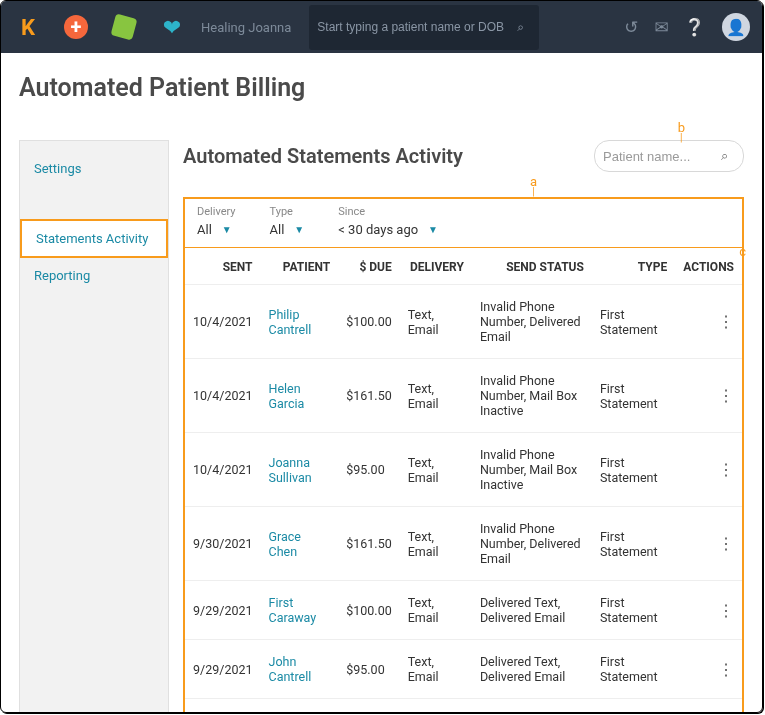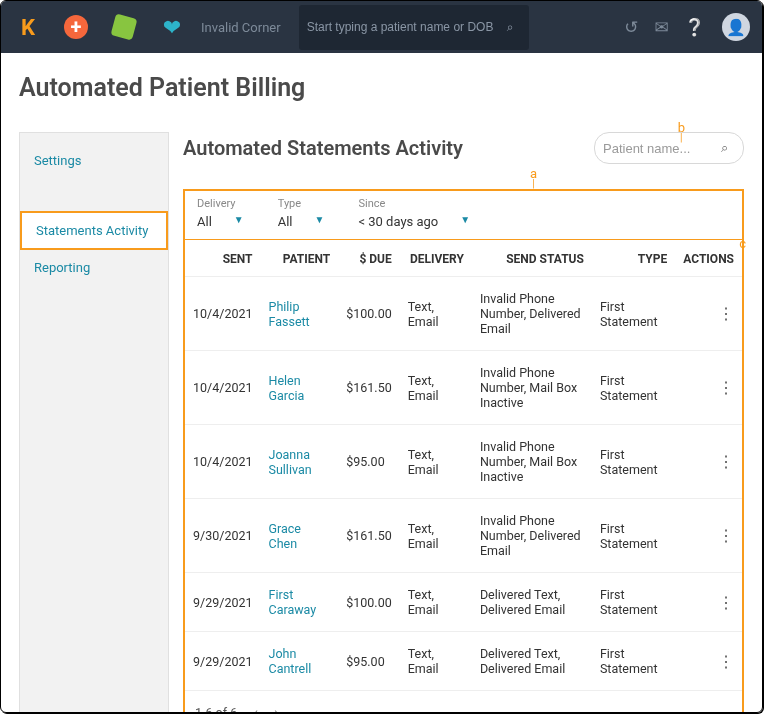--- a/index.html
+++ b/index.html
@@ -12,40 +12,40 @@
   .heart { color:#2db3c9; font-size:22px; }
   .brand { color:#7d8a99; font-size:13px; margin-left:-4px;}
   .topsearch { background:#1e2733; border-radius:3px; height:45px; display:flex; align-items:center; padding:0 8px; flex:0 0 230px; }
   .topsearch input { background:transparent; border:none; color:#cfd6e0; font-size:12px; width:200px; outline:none;}
   .topsearch input::placeholder{color:#8a96a5;}
   .topsearch .sicon { color:#8a96a5; font-size:12px;}
   .topright { margin-left:auto; display:flex; align-items:center; gap:16px; color:#7d8a99;}
   .topright .icon { font-size:17px; cursor:pointer;}
   .avatar { width:28px;height:28px;border-radius:50%;background:#cfd6e0;display:flex;align-items:center;justify-content:center;color:#667080;font-size:16px;}
   .page { padding: 20px 18px 0 18px; }
-  .page-title { font-size:25px; font-weight:600; color:#4a4a4a; margin-bottom:30px;}
+  .page-title { font-size:25px; font-weight:600; color:#4a4a4a; margin-bottom:38px;}
   .layout { display:flex; gap:0; }
   .sidebar { width:150px; background:#f2f2f2; border:1px solid #e0e0e0; padding:10px 0; font-size:13px;}
   .sidebar .item { padding:10px 14px; color:#1b8aa5; cursor:pointer;}
   .sidebar .item.active { border:2px solid #f89b1c; background:#fff;margin-top:33px;}
   .main { flex:1; padding:0 0 0 14px;}
   .sec-head { display:flex; align-items:center; justify-content:space-between; margin-bottom:4px;}
   .sec-title { font-size:20px; font-weight:600; color:#4a4a4a;}
   .psearch { border:1px solid #d8d8d8; border-radius:15px; height:32px; display:flex; align-items:center; padding:0 8px; width:150px;}
   .psearch input { border:none; outline:none; font-size:13px; width:118px;}
   .psearch input::placeholder{color:#9a9a9a;}
   .psearch .sicon{color:#666;font-size:13px;}
   .callout { color:#f89b1c; font-size:13px; text-align:center;}
   .callout.b { position:absolute; right:80px; top:120px;}
   .callout.a { margin-top:-2px; margin-left:140px;}
   .callout .tick{display:block;font-size:10px;line-height:6px;}
   .filters { border:2px solid #f89b1c; border-bottom:none; padding:6px 12px 10px 12px; margin-top:2px; display:flex; gap:34px; font-size:12px; position:relative;}
   .filters .fcol { display:flex; flex-direction:column; gap:4px;}
   .filters .flabel { color:#888; font-size:11px;}
-  .filters .fval { color:#333; font-size:13px; display:flex; align-items:flex-start; gap:22px;}
+  .filters .fval { color:#333; font-size:13px; display:flex; align-items:center; gap:10px;}
   .dd { color:#1b8aa5; font-size:10px; }
   .callout.c { position:absolute; right:-4px; bottom:-12px; color:#f89b1c;font-size:13px;}
   .tablewrap { border:2px solid #f89b1c; border-top:1px solid #f89b1c; padding:0; overflow:hidden;}
   table { width:100%; border-collapse:collapse; font-size:12.5px;}
   th { text-align:right; font-weight:700; color:#333; padding:12px 8px 10px 8px; font-size:12px;}
   th:last-child{}
   tbody tr { border-top:1px solid #eee;}
   td { padding:14px 8px; vertical-align:middle; color:#333;}
   td.actions{text-align:right; color:#555; font-size:16px; cursor:pointer;}
   .plink { color:#1b8aa5; cursor:pointer;}
@@ -59,21 +59,21 @@
 <div class="outerframe">
 <div class="topbar">
   <div class="circ logo-k">K</div>
   <div class="circ">
         <div class="plus">+</div>
       </div>
   <div class="circ">
         <div class="leaf"></div>
       </div>
   <div class="circ heart">❤</div>
-  <div class="brand">Invalid Corner</div>
+  <div class="brand">Healing Joanna</div>
   <div class="topsearch">
     <input placeholder="Start typing a patient name or DOB" style="">
     <span class="sicon">⌕</span>
   </div>
   <div class="topright">
     <span class="icon">↺</span>
     <span class="icon">✉</span>
     <span class="icon">❔</span>
     <div class="avatar">👤</div>
   </div>
@@ -134,21 +134,21 @@
             <th>$ DUE</th>
             <th>DELIVERY</th>
             <th style="width:120px;">SEND STATUS</th>
             <th>TYPE</th>
             <th>ACTIONS</th>
           </tr>
               </thead>
           <tbody id="tbody">
                 <tr>
                   <td>10/4/2021</td>
-                  <td><span class="plink">Philip Fassett</span></td>
+                  <td><span class="plink">Philip Cantrell</span></td>
                   <td>$100.00</td>
                   <td>Text, Email</td>
                   <td>Invalid Phone Number, Delivered Email</td>
                   <td>First Statement</td>
                   <td class="actions">⋮</td>
                 </tr>
                 <tr>
                   <td>10/4/2021</td>
                   <td><span class="plink">Helen Garcia</span></td>
                   <td>$161.50</td>

